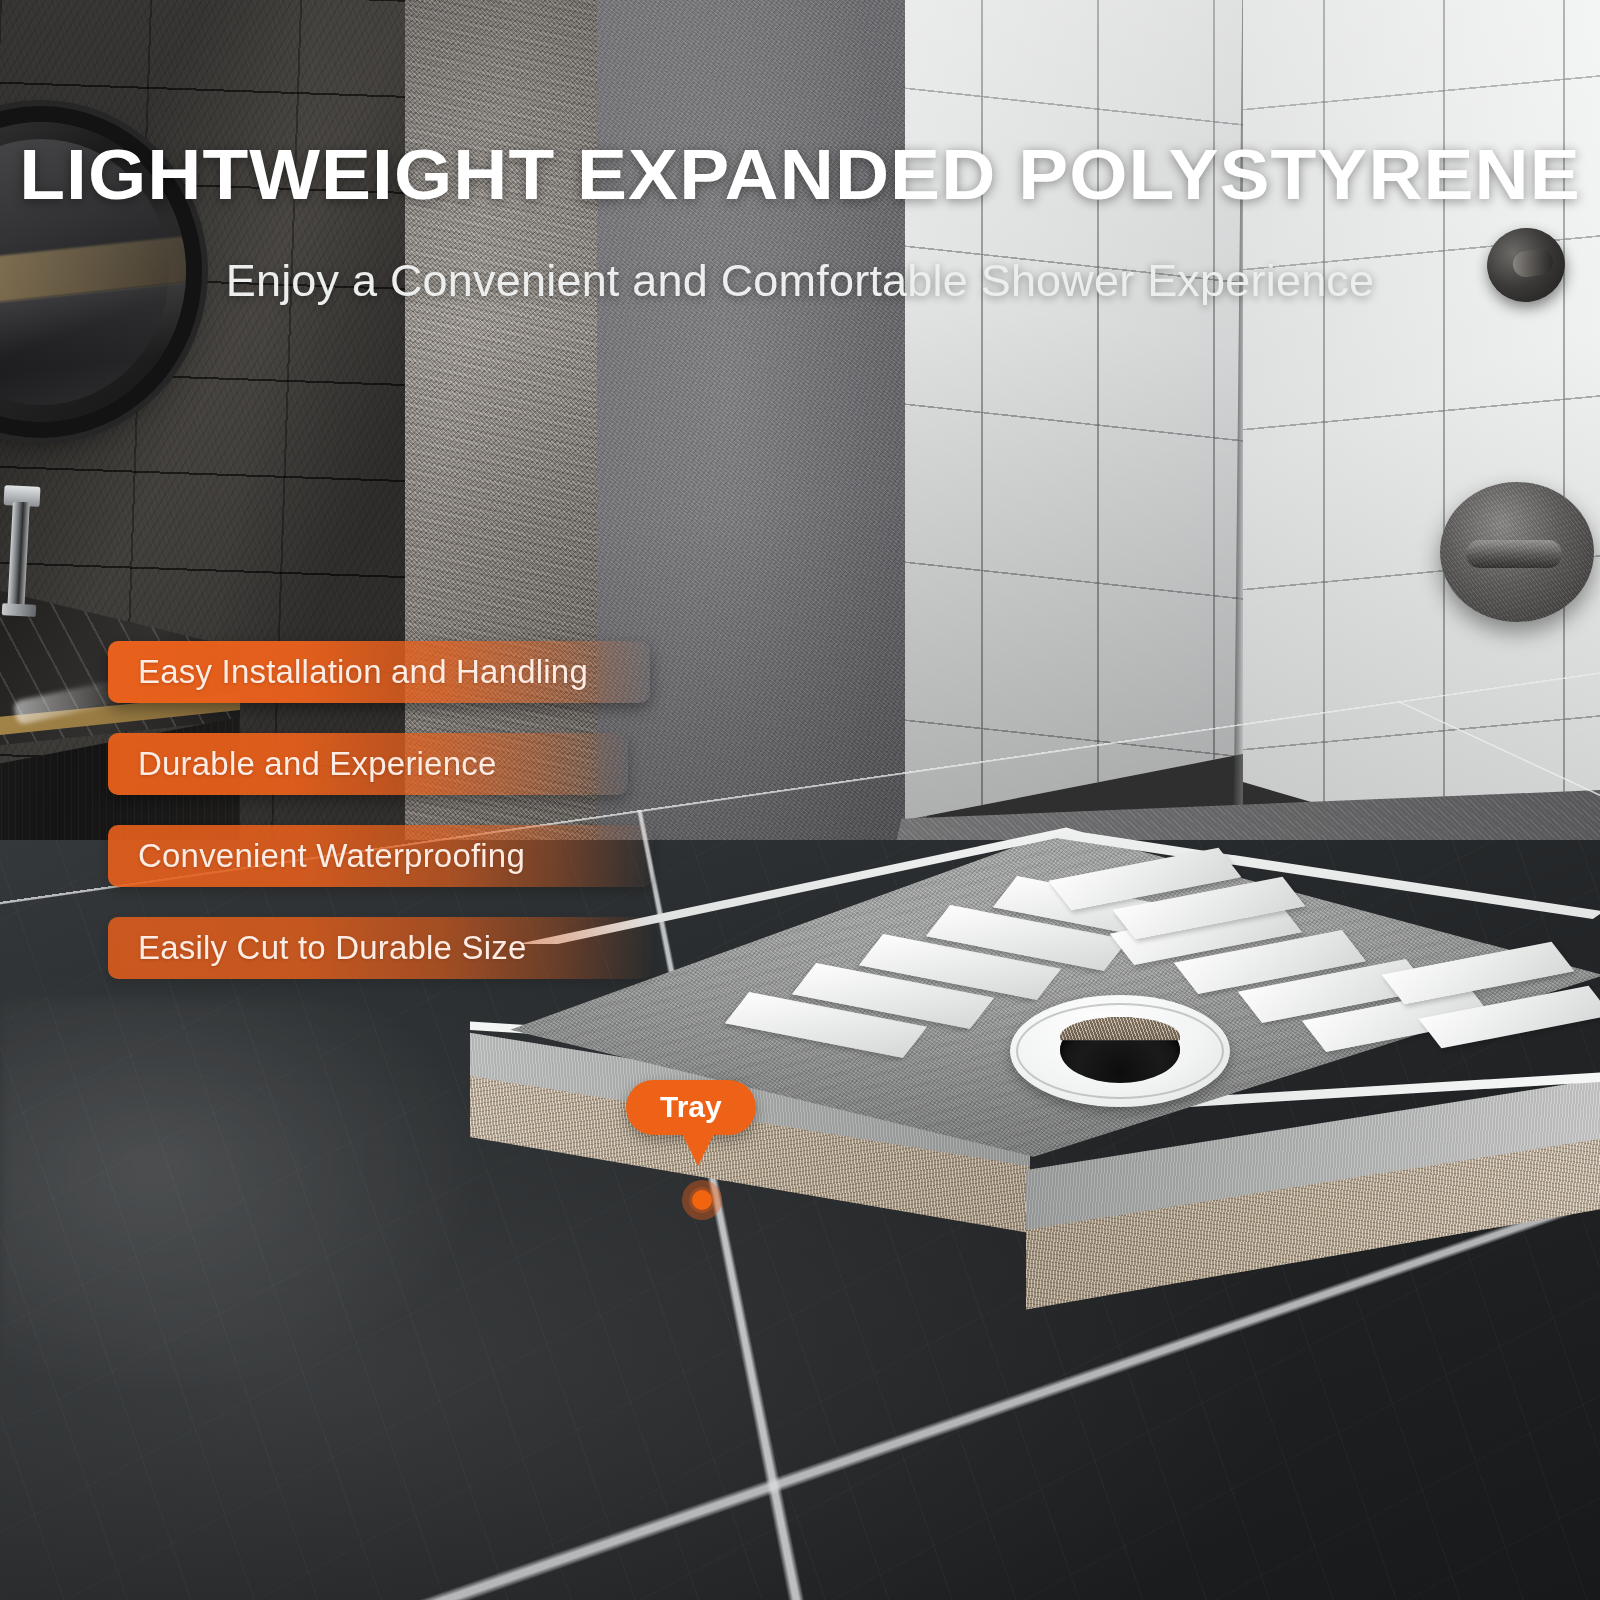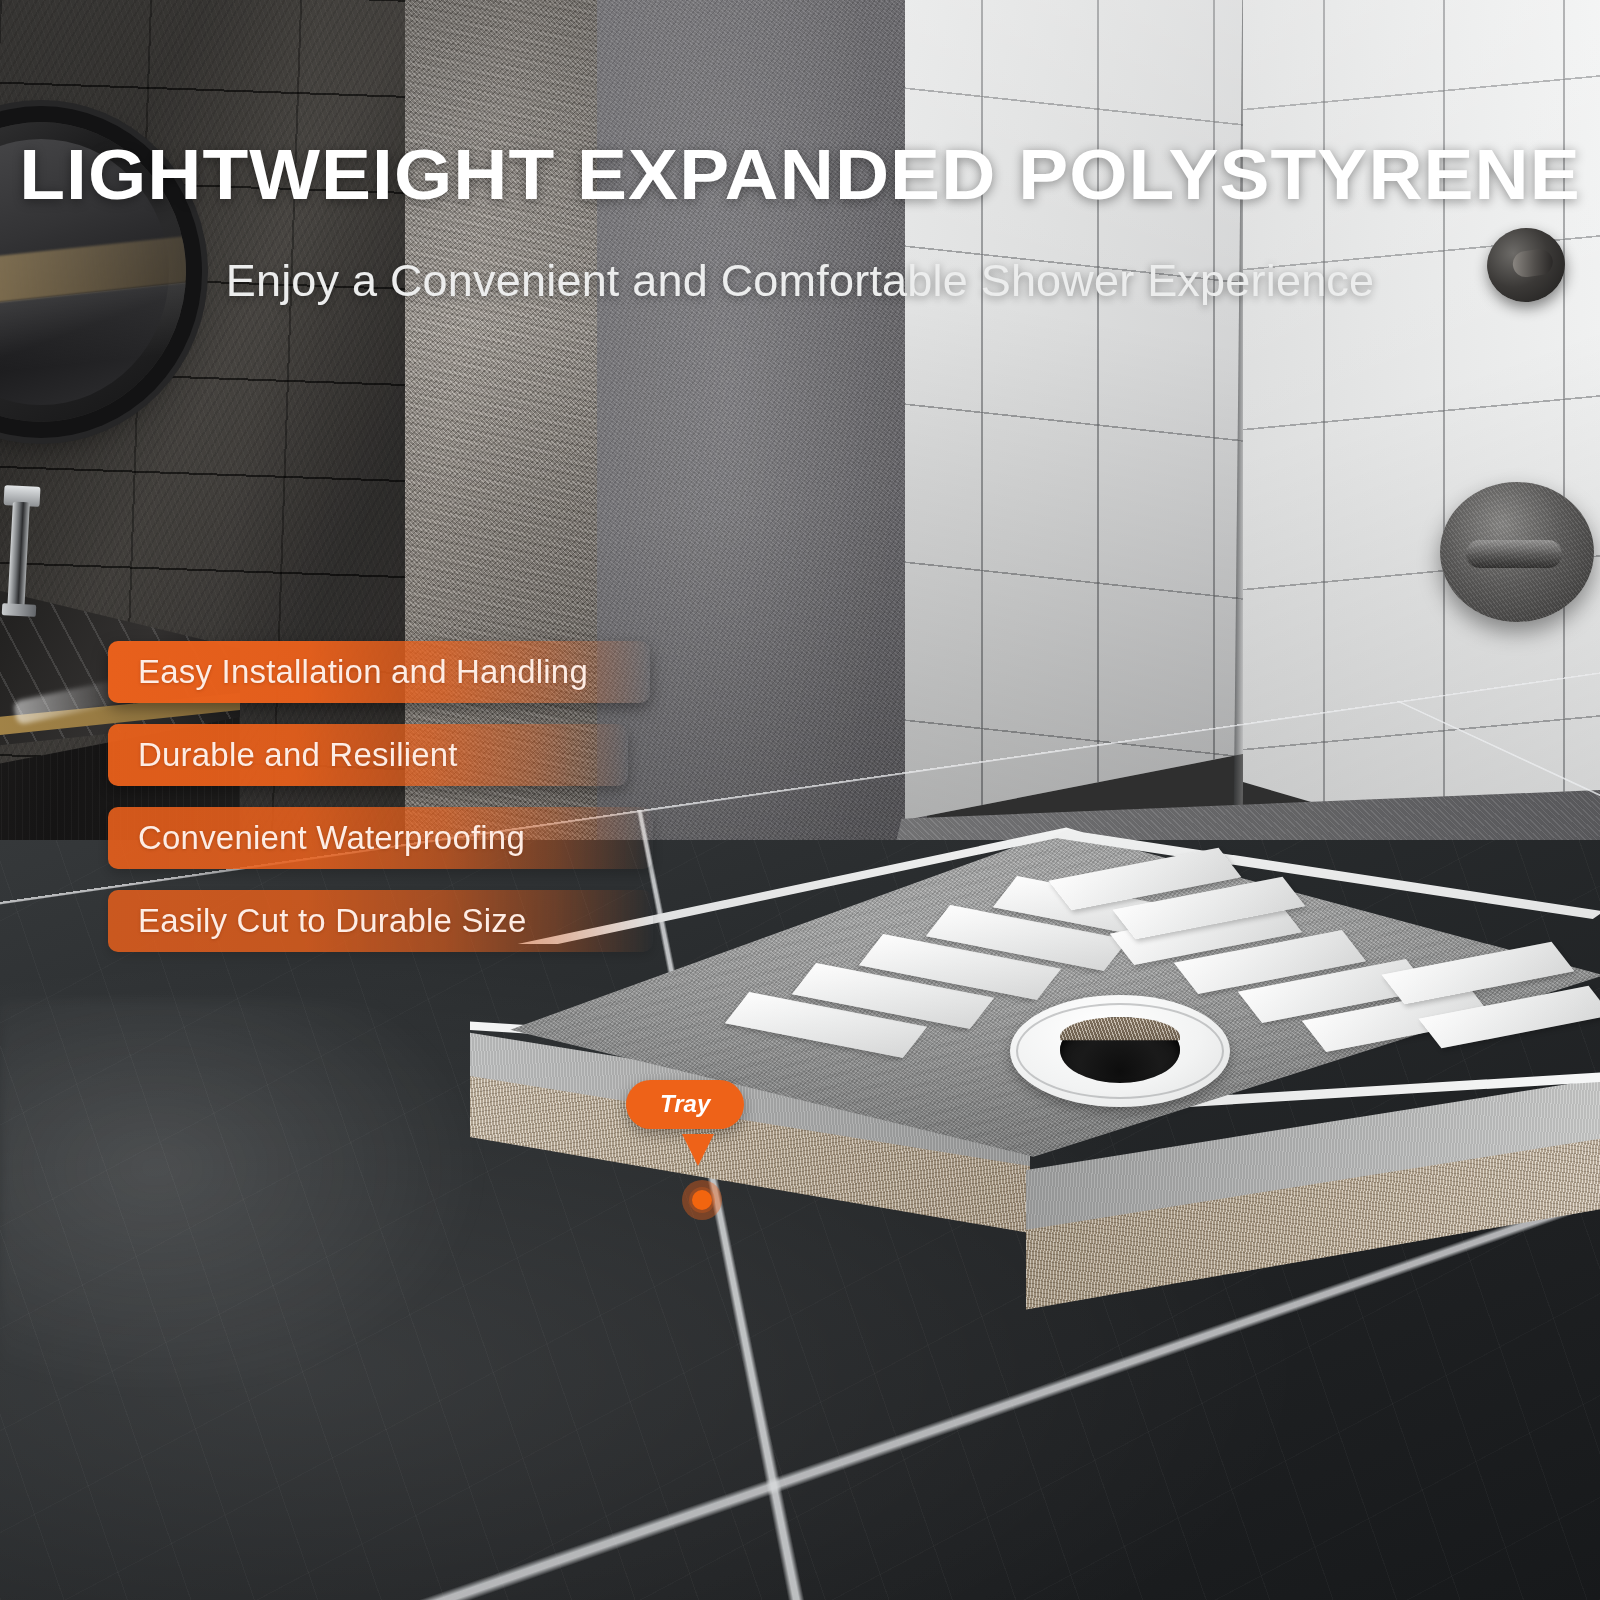--- a/index.html
+++ b/index.html
@@ -405,21 +405,21 @@
     letter-spacing:.2px;
     text-shadow:0 2px 8px rgba(0,0,0,.40);
     white-space:nowrap;
   }
 
   
   .features{ position:absolute; left:108px; top:641px; width:760px; }
   .chip{
     position:relative;
     height:62px;
-    margin-bottom:21px;
+    margin-bottom:30px;
     border-radius:10px;
     display:flex; align-items:center;
     padding-left:30px;
     color:#fdece4;
     font-size:33px;
     font-weight:400;
     letter-spacing:.2px;
     white-space:nowrap;
     overflow:visible;
   }
@@ -439,24 +439,23 @@
   .chip.c3 .bg{ width:545px; box-shadow:0 4px 10px rgba(0,0,0,.16); opacity:.84; }
 
   
   .callout{ position:absolute; left:626px; top:1080px; }
   .callout .bubble{
     position:relative;
     background:#ee6218;
     color:#ffffff;
     border-radius:30px;
     padding:12px 34px 13px;
-    font-size:24px; font-weight:bold;
+    font-size:30px; font-weight:bold;
     line-height:1.0;
     box-shadow:0 5px 14px rgba(0,0,0,.30);
-    font-style:italic;
   }
   .callout .tail{
     position:absolute; left:56px; top:54px;
     width:0;height:0;
     border-left:16px solid transparent;
     border-right:16px solid transparent;
     border-top:32px solid #ee6218;
   }
   .callout .dot-halo{
     position:absolute; left:56px; top:100px;
@@ -592,21 +591,21 @@
   <div class="headline">LIGHTWEIGHT EXPANDED POLYSTYRENE</div>
   <div class="subhead">Enjoy a Convenient and Comfortable Shower Experience</div>
 
   <div class="features">
     <div class="chip c0">
       <span class="bg"></span>
       <span class="txt">Easy Installation and Handling</span>
     </div>
     <div class="chip c1">
       <span class="bg"></span>
-      <span class="txt">Durable and Resilient</span>
+      <span class="txt">Durable and Experience</span>
     </div>
     <div class="chip c2">
       <span class="bg"></span>
       <span class="txt">Convenient Waterproofing</span>
     </div>
     <div class="chip c3">
       <span class="bg"></span>
       <span class="txt">Easily Cut to Durable Size</span>
     </div>
   </div>

